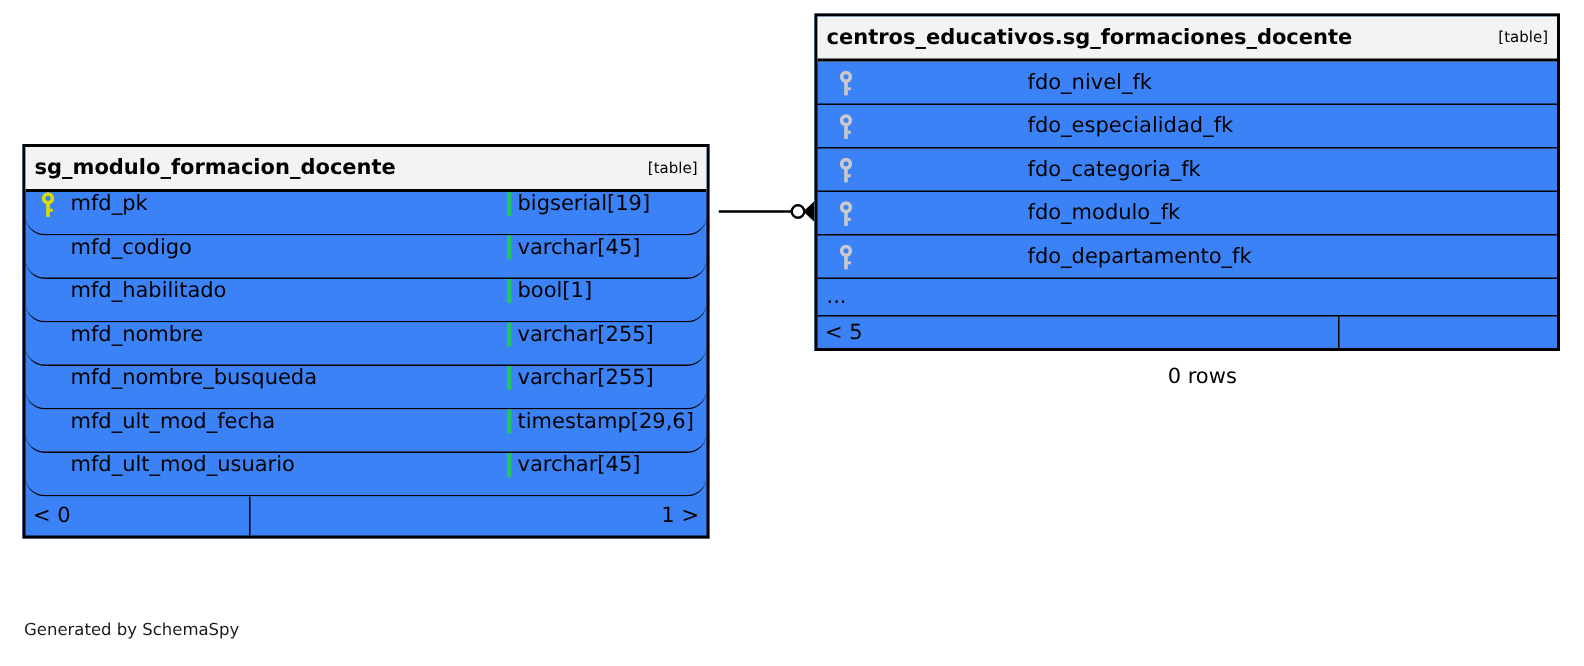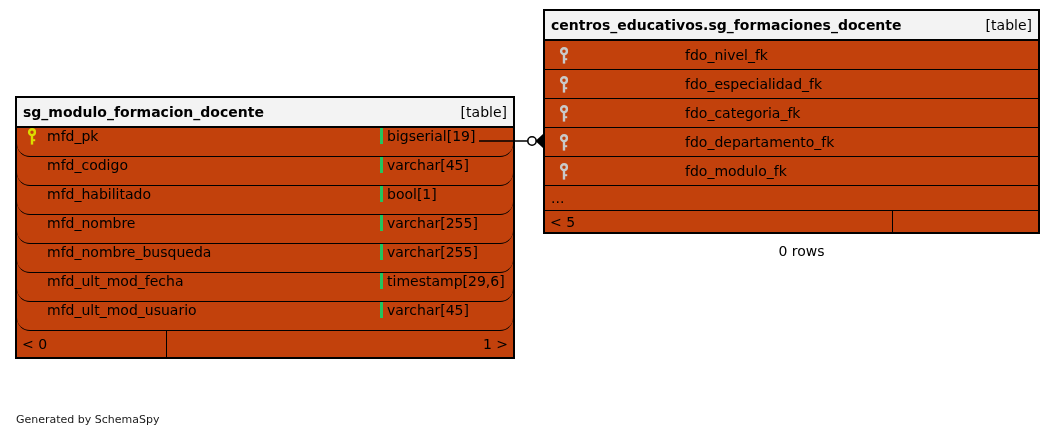--- a/index.html
+++ b/index.html
@@ -10,37 +10,37 @@
     height: 444px;
     background: #ffffff;
     font-family: "DejaVu Sans", "Liberation Sans", sans-serif;
     font-size: 14px;
     color: #000000;
     overflow: hidden;
   }
 
   .db-table {
     position: absolute;
-    background: #c2410c;
+    background: #3b82f6;
     border: 2px solid #000000;
   }
-  #left-table  { left: 15px;  top: 96px; width: 500px; }
+  #left-table  { left: 15px;  top: 96px; width: 458px; }
   #right-table { left: 543px; top: 9px;  width: 497px; }
 
   .tbl-header {
     height: 30px;
     background: #f3f3f3;
     border-bottom: 2px solid #000000;
     display: flex;
     align-items: center;
     justify-content: space-between;
     padding: 0 6px;
   }
   .tbl-title { font-weight: bold; font-size: 14px; }
-  .tbl-badge { font-weight: normal; font-size: 14px; }
+  .tbl-badge { font-weight: normal; font-size: 10px; }
 
   
   .l-row {
     display: flex;
     height: 29px;
     border-bottom: 1px solid #000000;
     align-items: flex-start;
     border-radius: 13px;
   }
   .key-slot {
@@ -220,31 +220,31 @@
       <span class="fk-name">fdo_categoria_fk</span>
     </div>
     <div class="r-row">
       <span class="key-slot">
         <svg class="key-icon fk" width="10" height="17" viewBox="0 0 10 17">
           <circle cx="5" cy="4.2" r="2.9" fill="none" stroke="currentColor" stroke-width="2.4"></circle>
           <rect x="3.8" y="6.8" width="2.4" height="9.8" fill="currentColor"></rect>
           <rect x="6" y="11.2" width="2.2" height="2" fill="currentColor"></rect>
         </svg>
       </span>
+      <span class="fk-name">fdo_modulo_fk</span>
+    </div>
+    <div class="r-row">
+      <span class="key-slot">
+        <svg class="key-icon fk" width="10" height="17" viewBox="0 0 10 17">
+          <circle cx="5" cy="4.2" r="2.9" fill="none" stroke="currentColor" stroke-width="2.4"></circle>
+          <rect x="3.8" y="6.8" width="2.4" height="9.8" fill="currentColor"></rect>
+          <rect x="6" y="11.2" width="2.2" height="2" fill="currentColor"></rect>
+        </svg>
+      </span>
       <span class="fk-name">fdo_departamento_fk</span>
-    </div>
-    <div class="r-row">
-      <span class="key-slot">
-        <svg class="key-icon fk" width="10" height="17" viewBox="0 0 10 17">
-          <circle cx="5" cy="4.2" r="2.9" fill="none" stroke="currentColor" stroke-width="2.4"></circle>
-          <rect x="3.8" y="6.8" width="2.4" height="9.8" fill="currentColor"></rect>
-          <rect x="6" y="11.2" width="2.2" height="2" fill="currentColor"></rect>
-        </svg>
-      </span>
-      <span class="fk-name">fdo_modulo_fk</span>
     </div>
 
     <div class="ellipsis-row">
       <span>...</span>
     </div>
 
     <div class="tbl-footer">
       <span class="f-cell f-left">&lt; 5</span>
       <span class="f-cell f-center">0 rows</span>
       <span class="f-cell f-right"></span>

